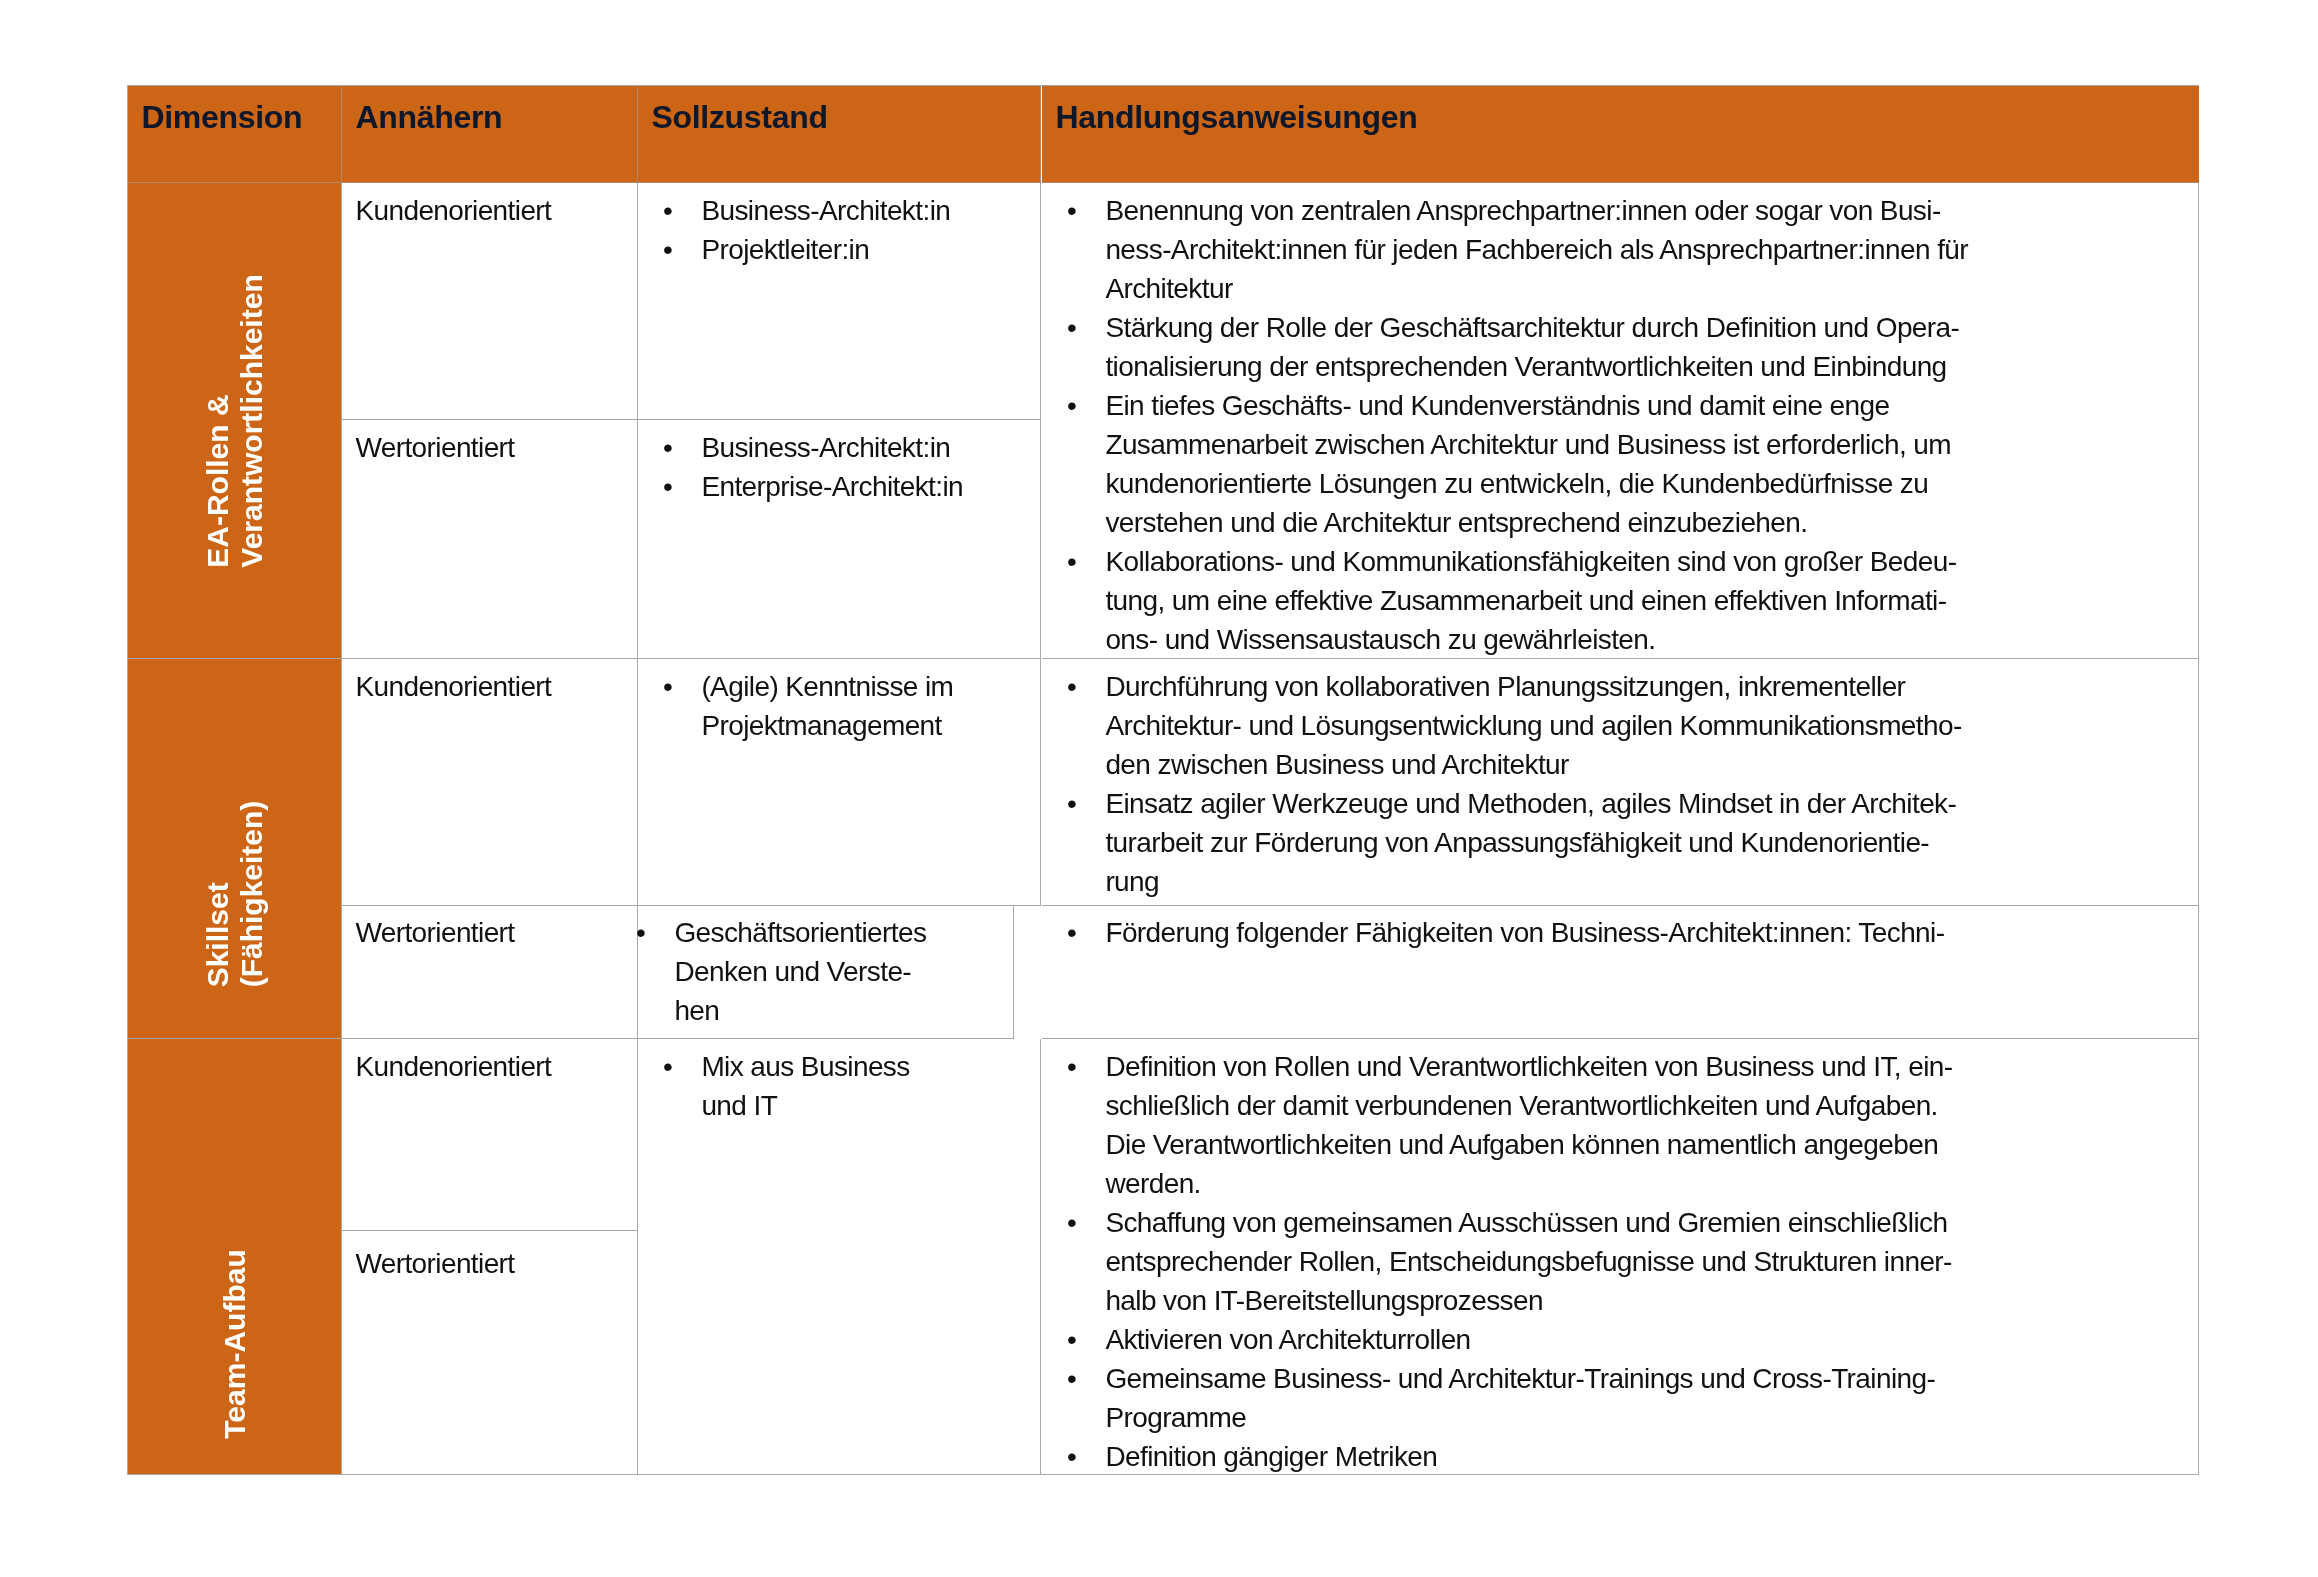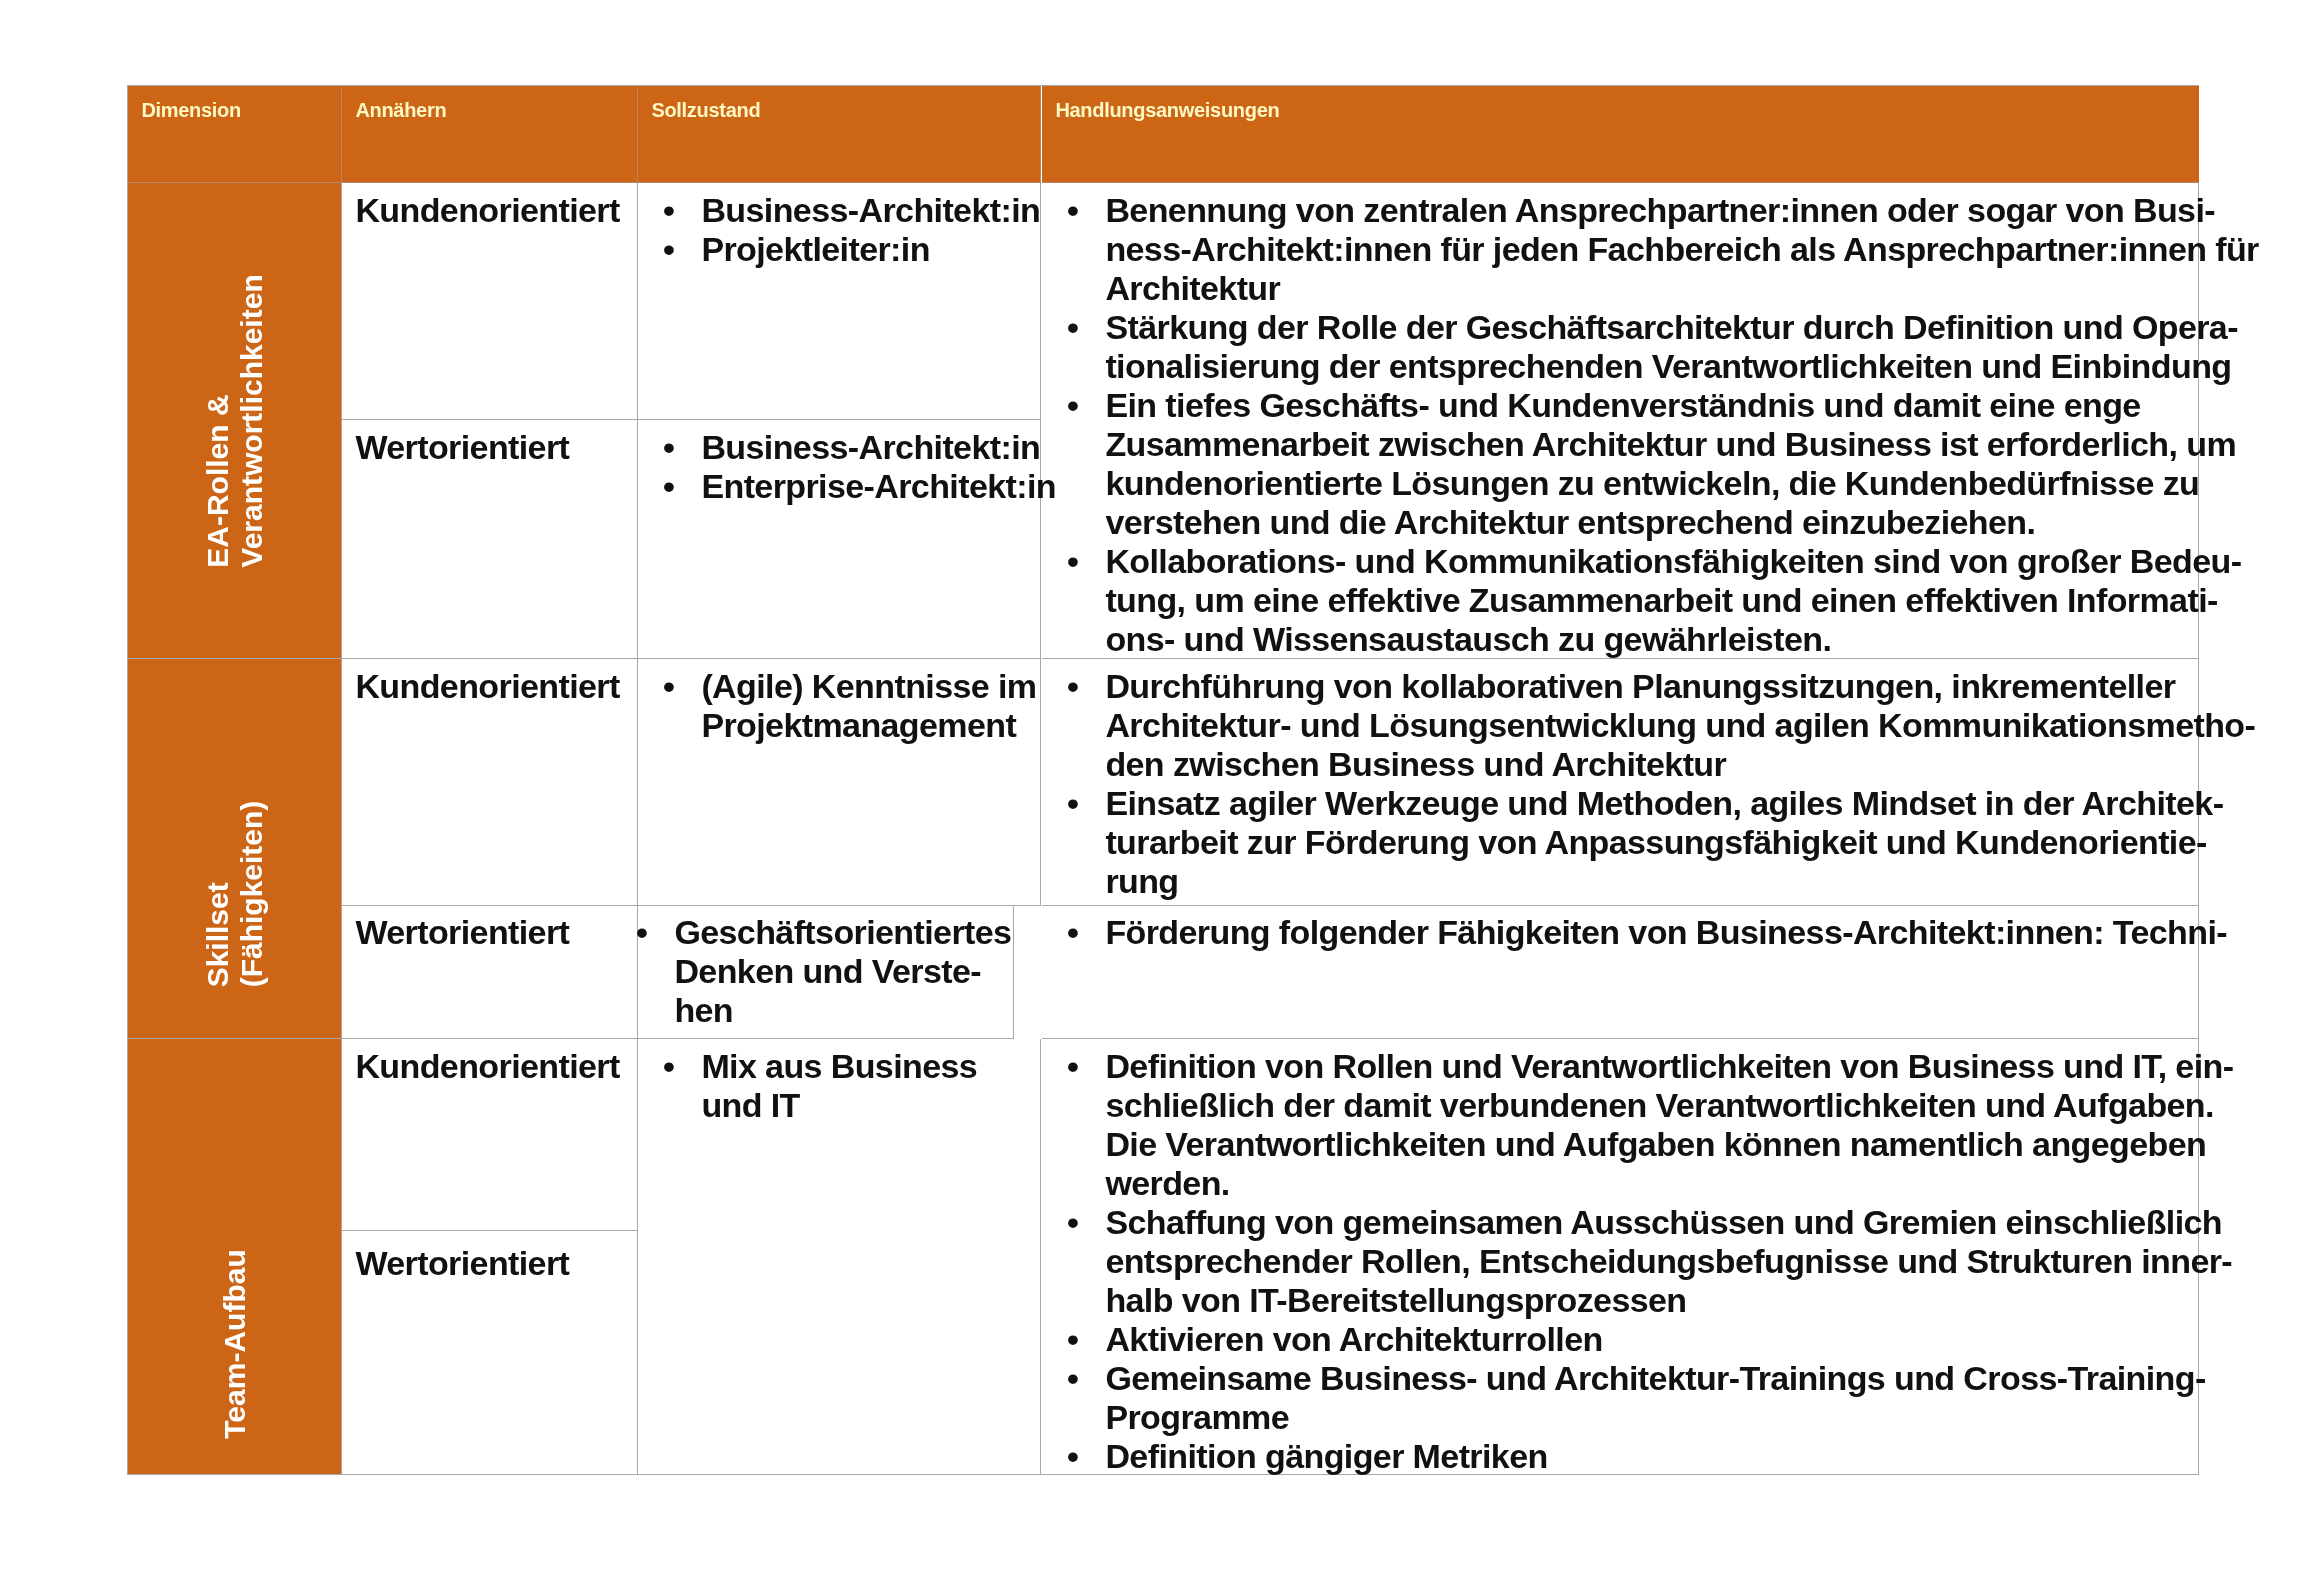--- a/index.html
+++ b/index.html
@@ -1,27 +1,27 @@
 <!DOCTYPE html>
 <html><head>
 <meta charset="utf-8">
 <style>
   html, body { margin:0; padding:0; background:#ffffff; }
   body { width:2318px; height:1577px; position:relative; overflow:hidden;
          font-family:"Liberation Sans", sans-serif; color:#111; }
   .tbl { position:absolute; left:127px; top:85px; width:2072px; height:1390px;
          border:1.9px solid #a8a8a8; box-sizing:border-box; }
   .cell { position:absolute; box-sizing:border-box; border-right:1.9px solid #a8a8a8; border-bottom:1.9px solid #a8a8a8; }
-  .hdr { background:#cc6516; color:#fef9c3; font-weight:bold; font-size:20px;
+  .hdr { background:#cc6516; color:#0f172a; font-weight:bold; font-size:32px;
          padding:13.4px 13.4px 0 13.4px; letter-spacing:-0.3px; border-color:#b0896a; }
   .dim { background:#cc6516; color:#fff; font-weight:bold; }
   .dim .vlabel { position:absolute; left:50%; top:50%; transform:translate(-50%,-50%) rotate(-90deg);
          white-space:nowrap; font-size:30px; line-height:34px; text-align:left; }
   .dim .vlabel span { display:block; }
-  .txt { font-size:34px; line-height:39px; padding:7.6px 13.4px 0 13.4px; letter-spacing:-0.6px;font-weight:bold; }
+  .txt { font-size:28px; line-height:39px; padding:7.6px 13.4px 0 13.4px; letter-spacing:-0.6px; }
   ul.b { list-style:none; margin:0; padding:0; }
   ul.b li { position:relative; padding-left:50px; }
   ul.b li::before { content:"•"; position:absolute; left:11.5px; top:0; }
   ul.b li span.ln { display:block; white-space:nowrap; }
 </style>
 </head>
 <body>
 
 <div class="tbl">
 

